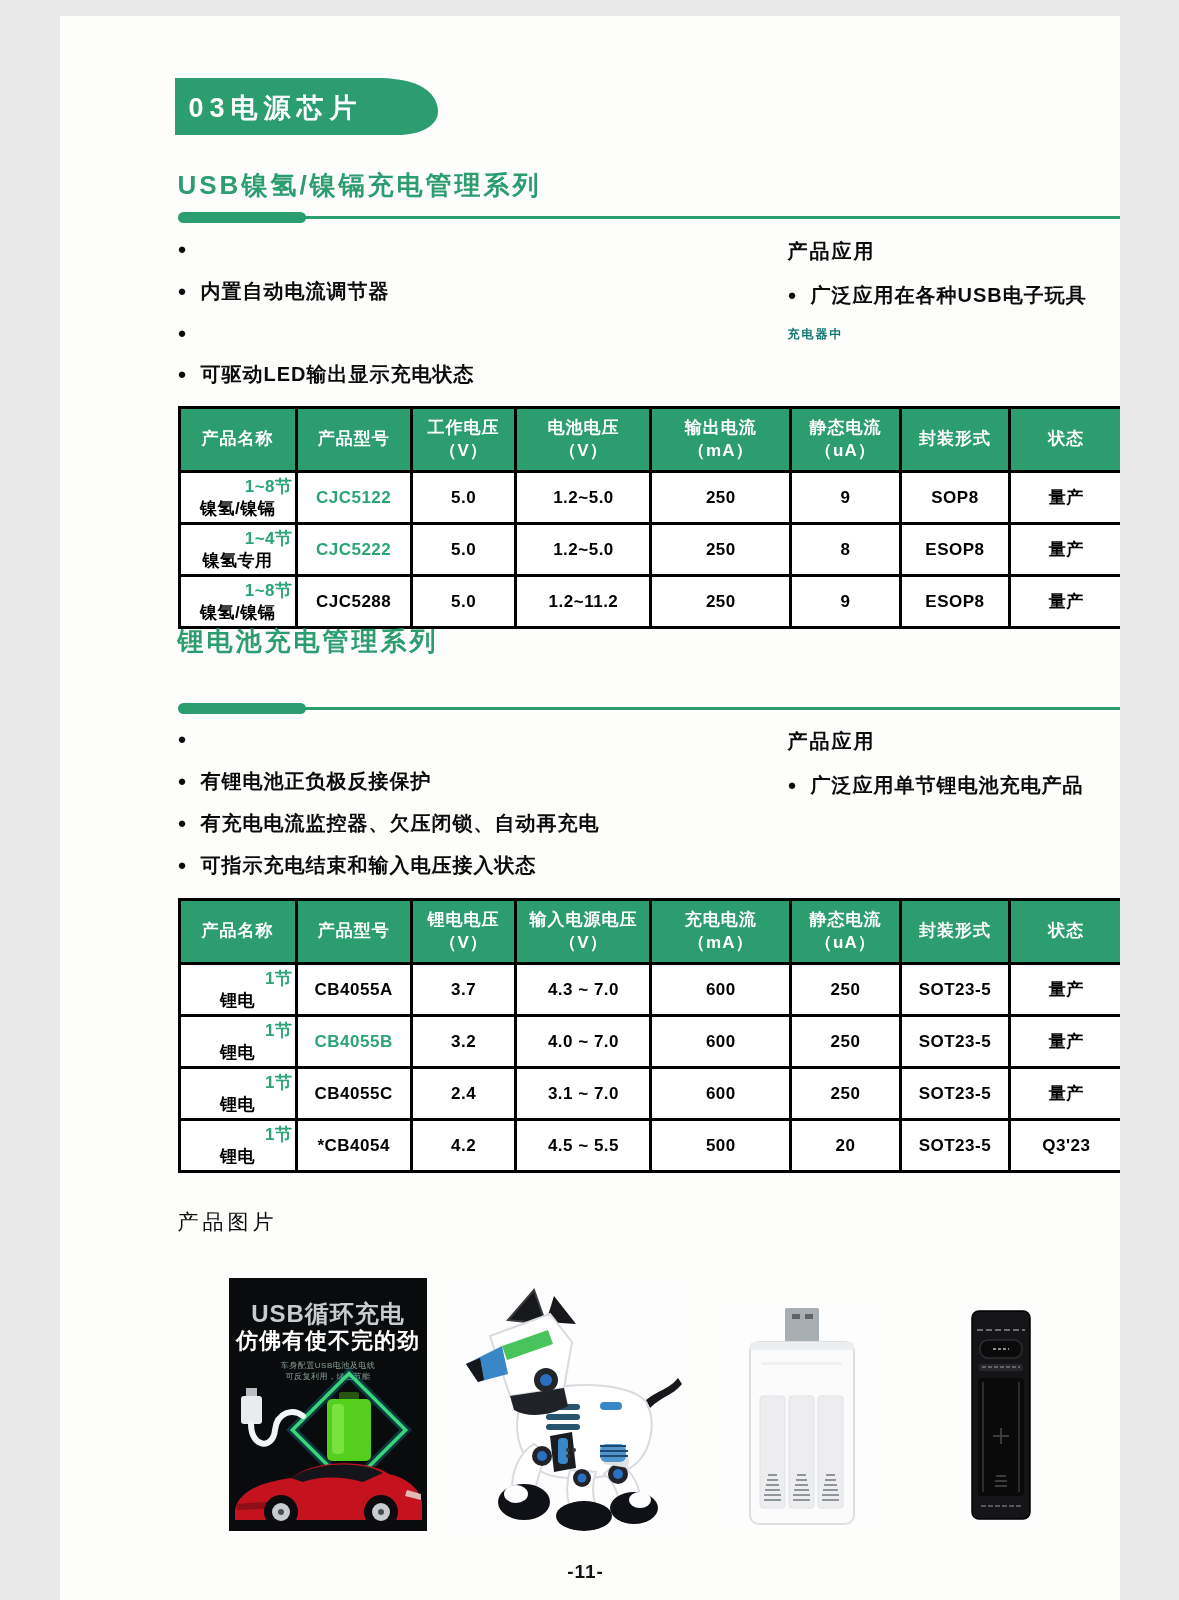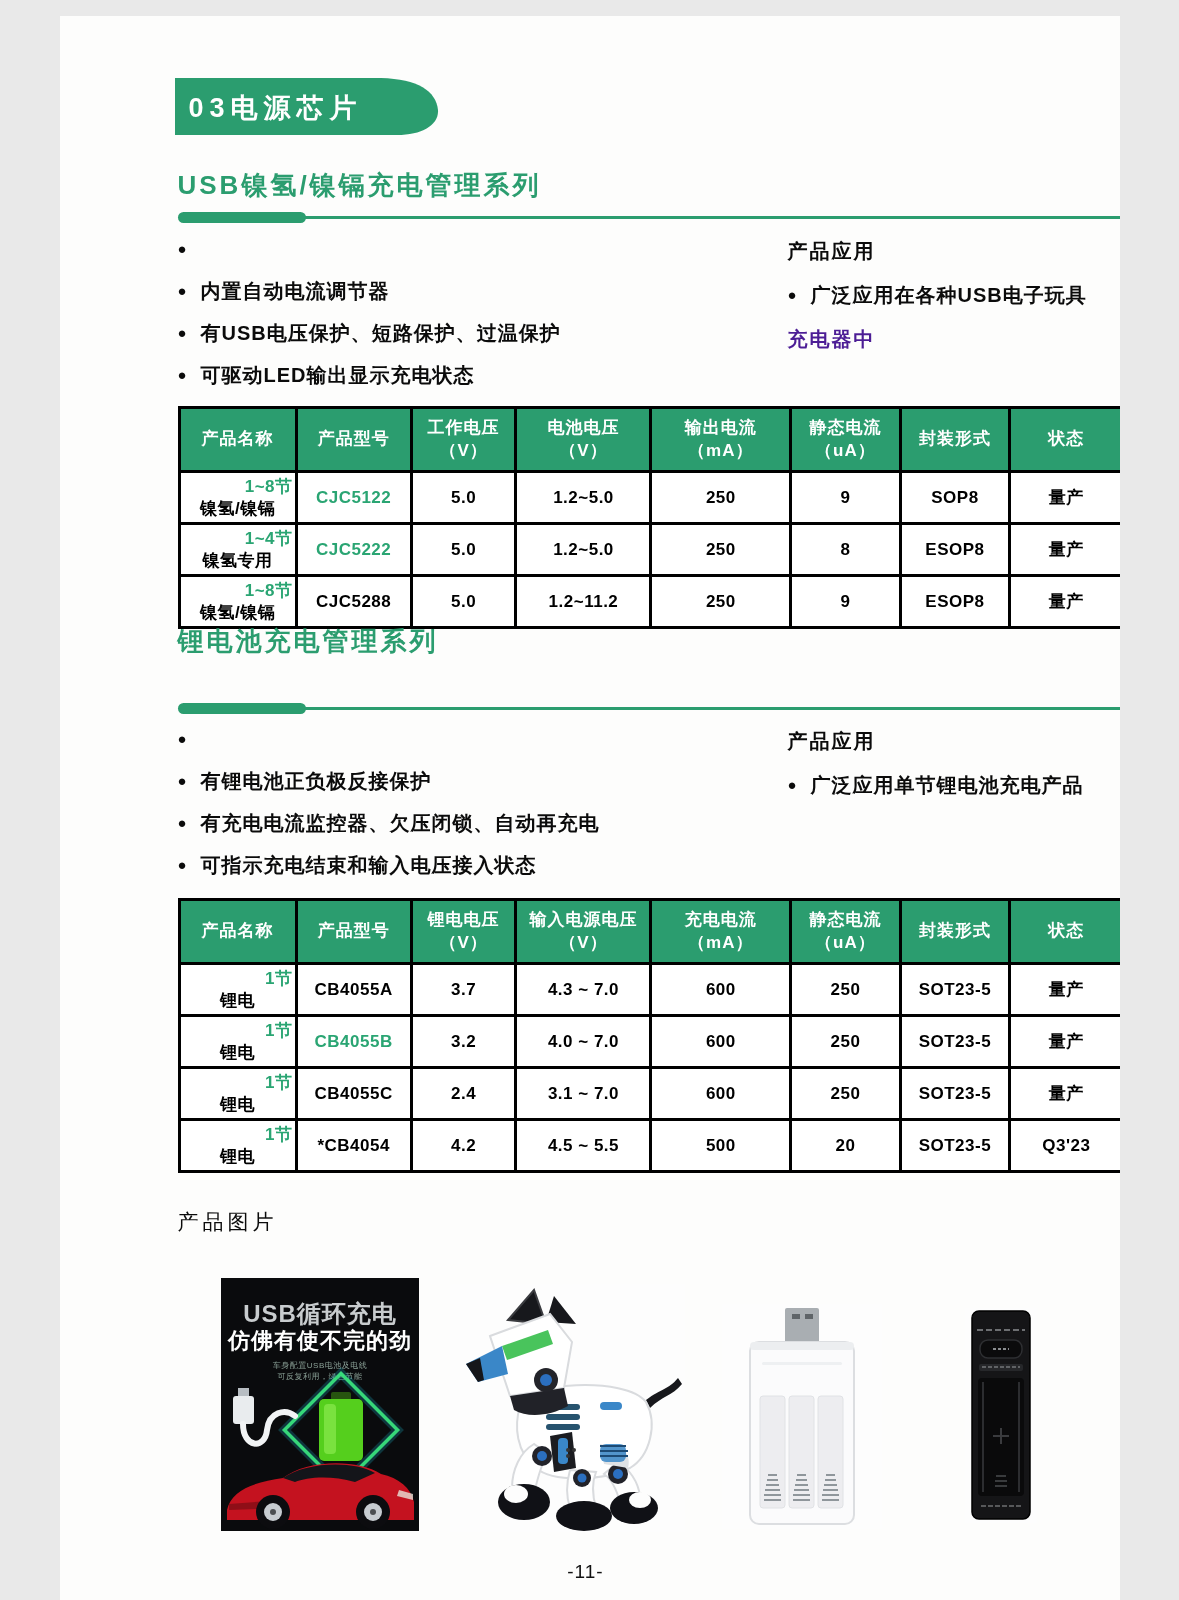--- a/index.html
+++ b/index.html
@@ -19,40 +19,40 @@
   .rule::before { content:""; position:absolute; left:0; top:0; width:128px; height:11px; border-radius:6px; background:var(--accent); }
 
   
   .cols { position:absolute; left:118px; width:947px; display:flex; }
   .feat-list { list-style:none; width:610px; }
   .feat-list li { display:flex; align-items:flex-start; gap:13px; font-size:20px; font-weight:bold; color:#0b0b0b; letter-spacing:1px; margin-bottom:19px; line-height:1.15; }
   .dot { font-size:15px; line-height:1.5; color:#0b0b0b; }
   .apps { width:337px; }
   .apps-title { font-size:20px; font-weight:bold; color:#0b0b0b; letter-spacing:2px; margin-bottom:19px; }
   .apps li { margin-bottom:19px; }
-  .apps-cont { font-size:20px; font-weight:bold; color:#4c1d95; letter-spacing:2px; }
+  .apps-cont { font-size:12px; font-weight:bold; color:#0f766e; letter-spacing:2px; }
 
   
   table.spec { position:absolute; left:118px; width:947px; border-collapse:collapse; table-layout:fixed; background:#fff; }
   .spec th, .spec td { border:3px solid #000; text-align:center; vertical-align:middle; font-weight:bold; padding:2px; }
   .spec th { background:var(--accent); color:#fff; font-size:17px; height:64px; white-space:pre-line; line-height:1.3; letter-spacing:1px; }
   .spec td { font-size:17px; color:#000; height:52px; line-height:1.25; letter-spacing:0.5px; }
   .l1 { display:block; color:var(--green_text);text-align:right; }
   .l2 { display:block; color:#000; }
   td.grn { color:var(--green_text); }
 
   
   .gallery-title { position:absolute; left:118px; top:1192px; font-size:21px; font-weight:normal; letter-spacing:4px; color:#0b0b0b; }
   .fig { position:absolute; }
   .pt1 { fill:#c8ccce; font-size:24px; font-weight:bold; letter-spacing:1px; }
   .pt2 { fill:#ffffff; font-size:22px; font-weight:bold; letter-spacing:1px; }
   .pt3 { fill:#8aa096; font-size:8px; letter-spacing:0.5px; }
   svg text { text-anchor:middle; font-family:"Liberation Sans","DejaVu Sans",sans-serif; }
 
-  .page-num { position:absolute; left:0; right:8px; top:1545px; text-align:center; font-size:19px; font-weight:normal; color:#111; letter-spacing:1px; }
+  .page-num { position:absolute; left:0; right:8px; top:1545px; text-align:center; font-size:19px; font-weight:bold; color:#111; letter-spacing:1px; }
 </style>
 </head>
 <body>
 
 <div class="page">
 
   <div class="badge">
     <svg viewBox="0 0 266 57">
       <path d="M0 0 H206 C243 1 261 13 263 32 C264 47 247 57 222 57 H0 Z" fill="#2b9d6f"></path>
     </svg>
@@ -66,21 +66,20 @@
     <ul class="feat-list">
       <li>
           <span class="dot">●</span>
         </li>
       <li>
           <span class="dot">●</span>
           <span>内置自动电流调节器</span>
         </li>
       <li>
           <span class="dot">●</span>
-          <span>有USB电压保护、短路保护、过温保护</span>
         </li>
       <li>
           <span class="dot">●</span>
           <span>可驱动LED输出显示充电状态</span>
         </li>
     </ul>
     <div class="apps">
       <div class="apps-title">产品应用</div>
       <ul class="feat-list apps">
         <li>
@@ -272,21 +271,21 @@
         <td>500</td>
         <td>20</td>
         <td>SOT23-5</td>
         <td>Q3'23</td>
       </tr>
     </tbody>
   </table>
 
   <div class="gallery-title">产品图片</div>
 
-  <div class="fig" style="left:161px; top:1262px;">
+  <div class="fig" style="left:169px; top:1262px;">
     <svg width="198" height="253" viewBox="0 0 198 253">
       <rect width="198" height="253" fill="#0a0b0d"></rect>
       <text class="pt1" x="99" y="44">USB循环充电</text>
       <text class="pt2" x="99" y="70">仿佛有使不完的劲</text>
       <text class="pt3" x="99" y="90">车身配置USB电池及电线</text>
       <text class="pt3" x="99" y="101">可反复利用，绿色节能</text>
       <g>
         <rect x="80" y="112" width="80" height="80" transform="rotate(45 120 152)" fill="none" stroke="#1fd2e8" stroke-width="9" opacity="0.22"></rect>
         <rect x="80" y="112" width="80" height="80" transform="rotate(45 120 152)" fill="none" stroke="#39e07c" stroke-width="3.5" opacity="0.95"></rect>
       </g>

